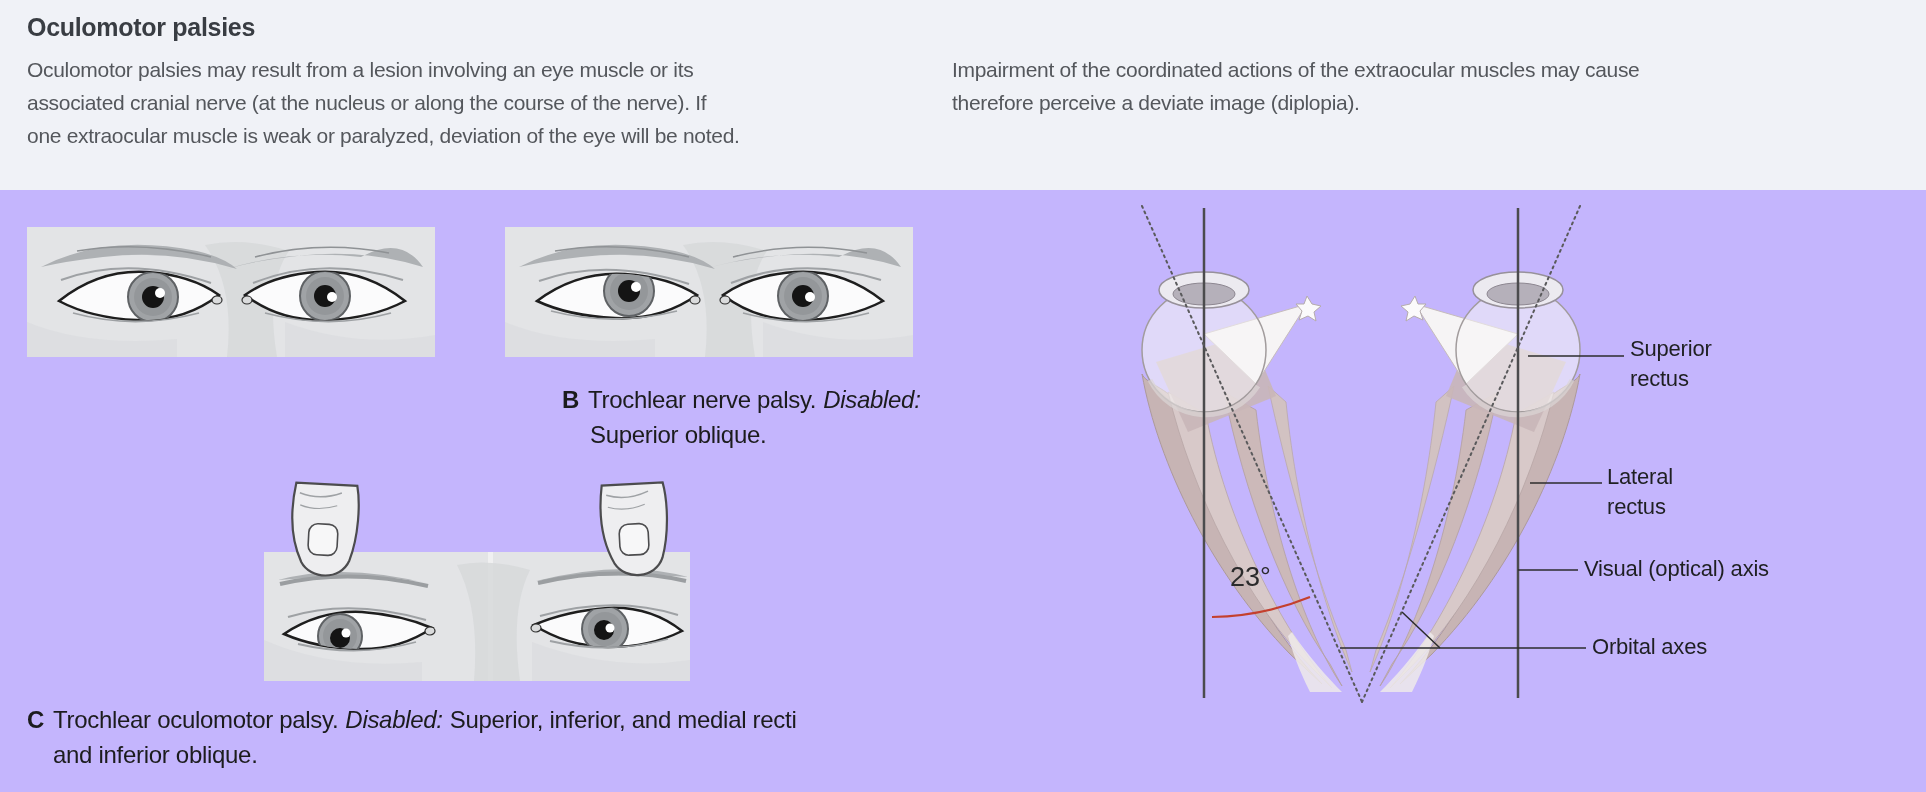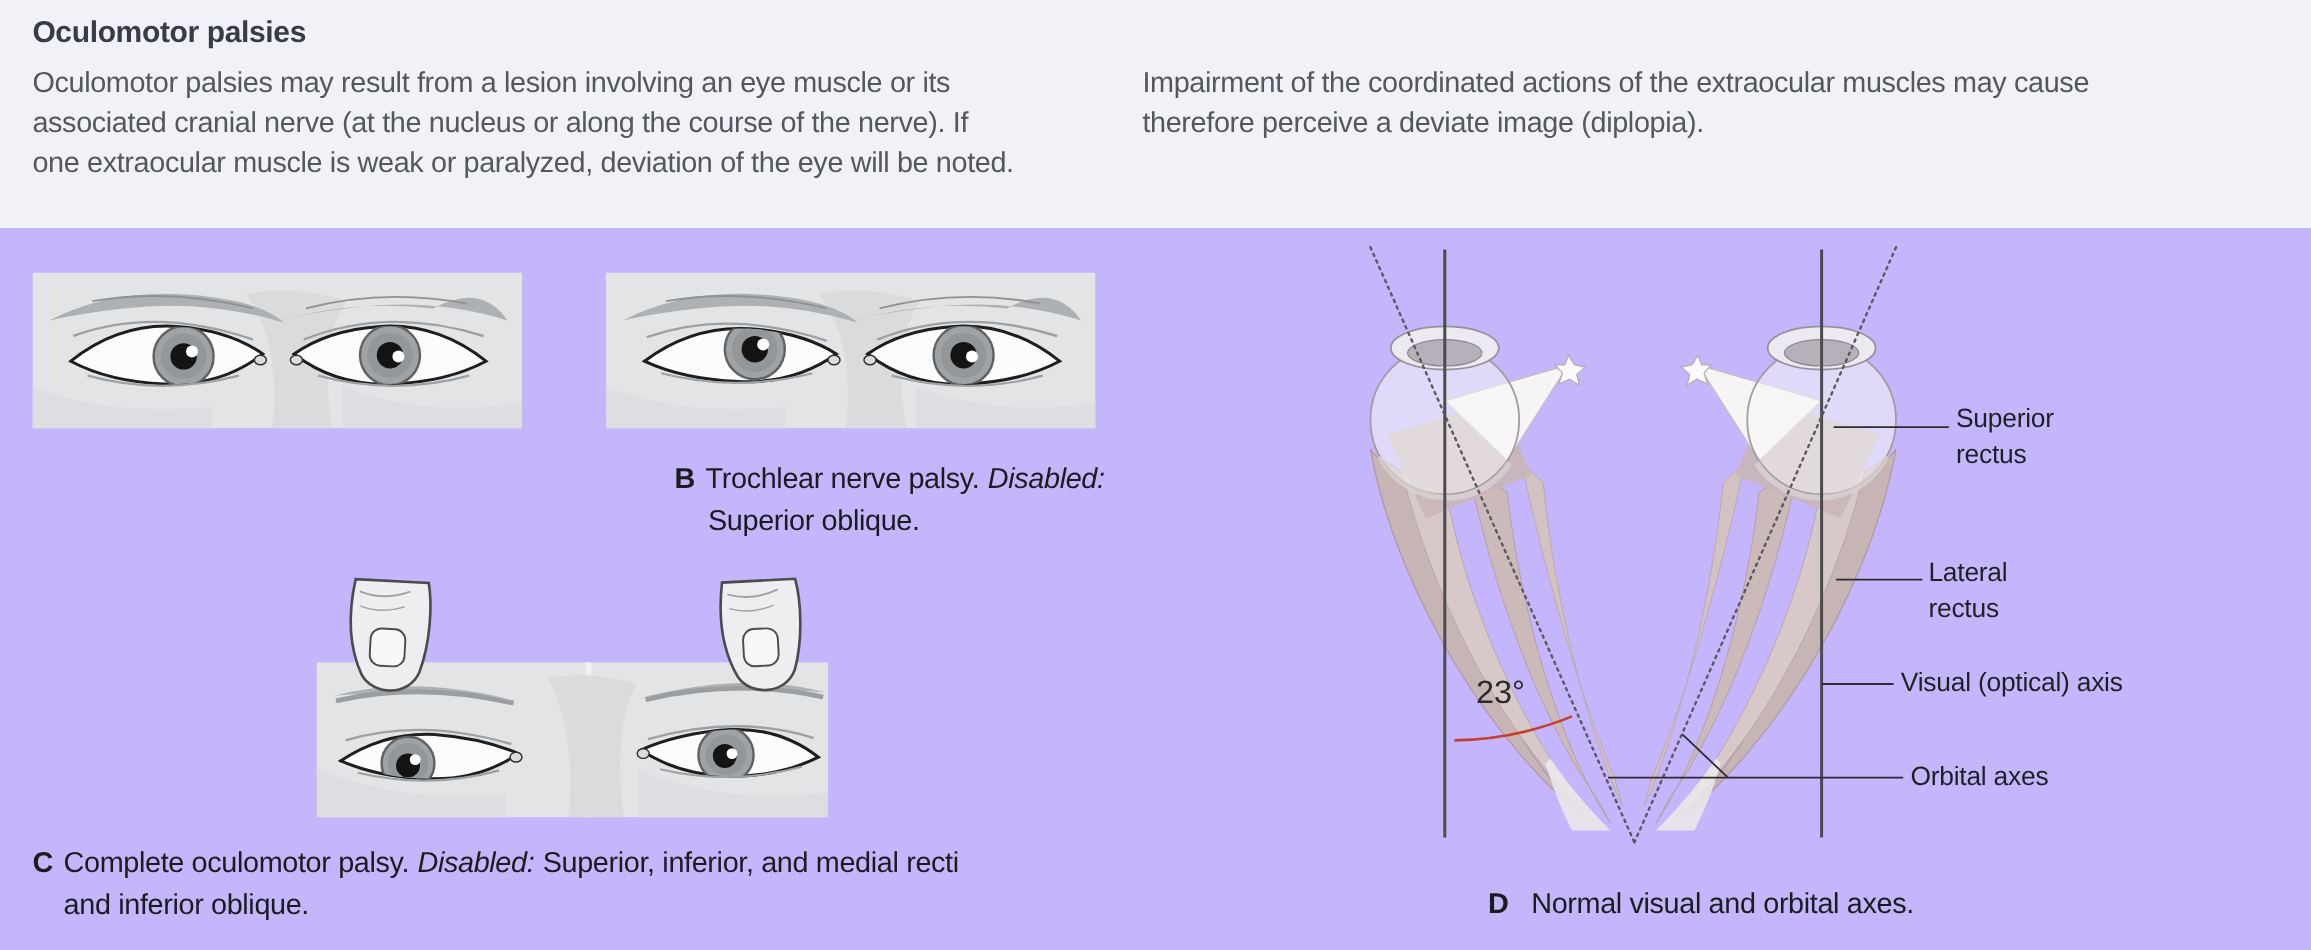--- a/index.html
+++ b/index.html
@@ -7,21 +7,21 @@
     position:relative;width:1926px;height:792px;overflow:hidden;
     background:#c4b5fd;
     font-family:"Liberation Sans","DejaVu Sans",sans-serif;
     color:#1f2022;
   }
   .band{position:absolute;left:0;top:0;width:1926px;height:190px;background:#f0f2f7;}
   .page-title{
     position:absolute;left:27px;top:13px;
     font-size:25px;font-weight:bold;color:#393d43;letter-spacing:-0.3px;white-space:nowrap;
   }
-  .para{position:absolute;font-size:24px;line-height:33px;color:#54575c;letter-spacing:-0.3px;}
+  .para{position:absolute;font-size:21px;line-height:33px;color:#54575c;letter-spacing:-0.3px;}
   .para .pline{white-space:nowrap;}
   .para-left{left:27px;top:53px;}
   .para-right{left:952px;top:53px;}
 
   .panel{position:absolute;}
 
   .caption{position:absolute;font-size:24px;color:#1c1c1d;letter-spacing:-0.3px;white-space:nowrap;}
   .cap-label{font-weight:bold;display:inline-block;min-width:26px;}
   .cap-italic{font-style:italic;margin-left:7px;}
   .cap-after{margin-left:7px;}
@@ -200,21 +200,21 @@
       <g transform="translate(330,14) rotate(-3,40,45)">
         <path d="M 12 0 C 7 30 9 56 21 79 C 31 96 61 96 69 75 C 77 50 77 18 73 0 Z" fill="#eeeef0" stroke="#4c4c4e" stroke-width="2.2"></path>
         <rect x="27" y="40" width="29" height="31" rx="9" fill="#f7f7f8" stroke="#4c4c4e" stroke-width="1.6"></rect>
         <path d="M 16 10 Q 36 17 58 8" stroke="#9fa2a5" stroke-width="1.5" fill="none"></path>
         <path d="M 17 22 Q 34 28 54 21" stroke="#9fa2a5" stroke-width="1.2" fill="none"></path>
       </g>
     </svg>
   </div>
 
   <div class="caption" style="left:27px;top:706px;">
-    <span class="cap-label">C</span><span>Complete oculomotor palsy.</span><span class="cap-italic">Disabled:</span><span class="cap-after">Superior, inferior, and medial recti</span>
+    <span class="cap-label">C</span><span>Trochlear oculomotor palsy.</span><span class="cap-italic">Disabled:</span><span class="cap-after">Superior, inferior, and medial recti</span>
     <div class="cap-line2" style="left:26px;top:35px;">and inferior oblique.</div>
   </div>
 
   <div class="panel" style="left:1100px;top:190px;">
     <svg width="826" height="520" viewBox="0 0 826 520">
       <defs>
         <g id="eyeunit">
 
           <path d="M 42 184 C 58 274 112 384 190 464 L 222 494 C 162 432 102 320 80 216 C 68 198 46 194 42 184 Z" fill="#c7b4b4" stroke="#ad9a9a" stroke-width="1"></path>
           <path d="M 68 202 C 92 302 146 412 214 480 L 232 498 C 182 440 126 332 106 224 Z" fill="#d8c9c9" stroke="#b8a6a6" stroke-width="0.8"></path>
@@ -258,17 +258,14 @@
       <line x1="302" y1="422" x2="340" y2="458" stroke="#2c2c2d" stroke-width="1.5"></line>
     </svg>
   </div>
 
   <div class="dlabel" style="left:1630px;top:334px;width:110px;">Superior rectus</div>
   <div class="dlabel" style="left:1607px;top:462px;width:90px;">Lateral rectus</div>
   <div class="dlabel nowrap" style="left:1584px;top:554px;">Visual (optical) axis</div>
   <div class="dlabel nowrap" style="left:1592px;top:632px;">Orbital axes</div>
   <div class="angle-label" style="left:1230px;top:562px;">23°</div>
 
-  <div class="caption" style="left:1240px;top:740px;">
-    <span class="cap-label" style="min-width:36px;">D</span><span>Normal visual and orbital axes.</span>
-  </div>
 
 </div>
 
 </body></html>

